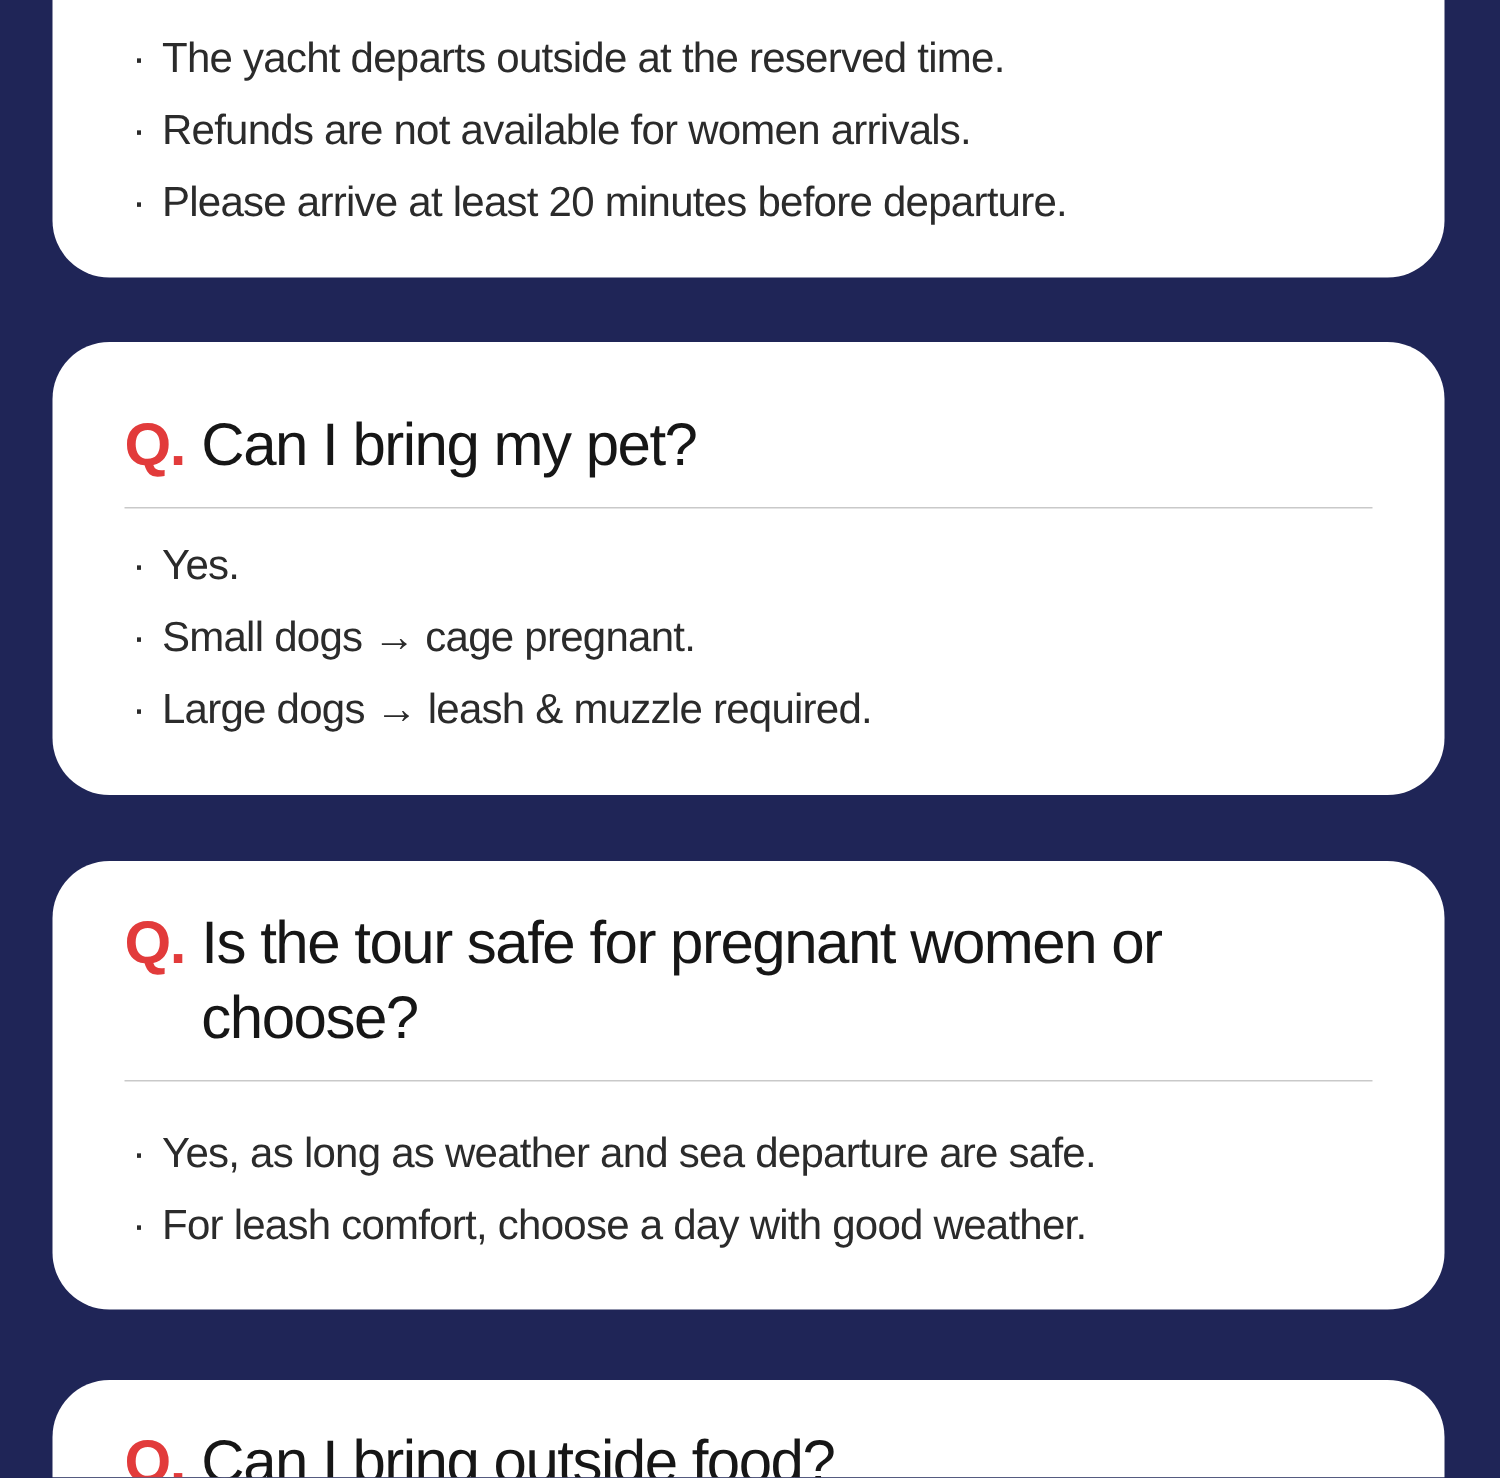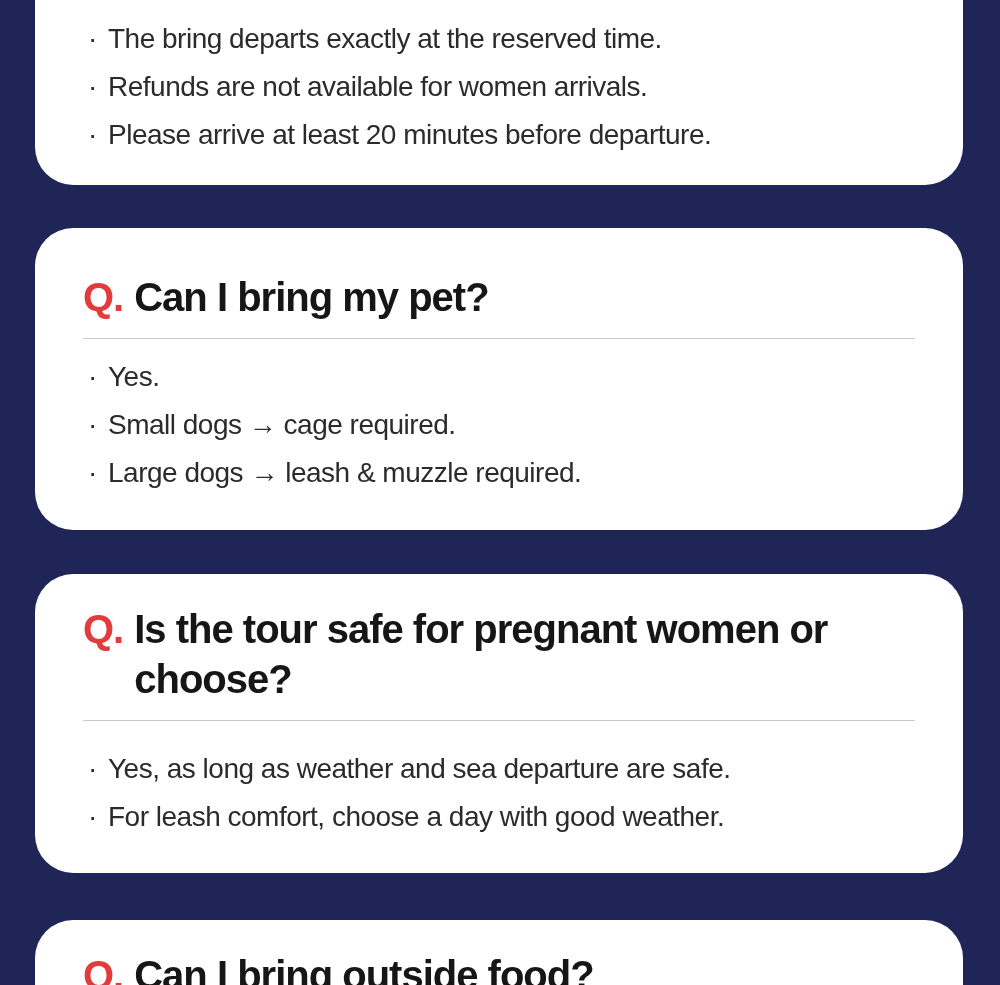--- a/index.html
+++ b/index.html
@@ -44,21 +44,21 @@
     line-height: 50px;
     font-weight: bold;
     letter-spacing: -1px;
     color: var(--accent-color);
     margin-right: 11px;
   }
   .question-text {
     flex: 1 1 auto;
     font-size: 40px;
     line-height: 50px;
-    font-weight: bold;
+    font-weight: normal;
     letter-spacing: -1px;
     color: var(--question-color);
   }
   .divider {
     border: none;
     border-top: 1.5px solid var(--divider-color);
     margin: 16px 0 14px 0;
   }
   .card-3 .divider { margin-bottom: 24px; }
   .answers {
@@ -81,21 +81,21 @@
 </style>
 </head>
 <body>
 
 <div class="page">
 
   <section class="card card-1">
     <ul class="answers">
       <li class="answer-item">
         <span class="bullet">·</span>
-        <span class="answer-text">The bring departs exactly at the reserved time.</span>
+        <span class="answer-text">The yacht departs outside at the reserved time.</span>
       </li>
       <li class="answer-item">
         <span class="bullet">·</span>
         <span class="answer-text">Refunds are not available for women arrivals.</span>
       </li>
       <li class="answer-item">
         <span class="bullet">·</span>
         <span class="answer-text">Please arrive at least 20 minutes before departure.</span>
       </li>
     </ul>
@@ -107,21 +107,21 @@
       <h2 class="question-text">Can I bring my pet?</h2>
     </div>
     <hr class="divider">
     <ul class="answers">
       <li class="answer-item">
         <span class="bullet">·</span>
         <span class="answer-text">Yes.</span>
       </li>
       <li class="answer-item">
         <span class="bullet">·</span>
-        <span class="answer-text">Small dogs → cage required.</span>
+        <span class="answer-text">Small dogs → cage pregnant.</span>
       </li>
       <li class="answer-item">
         <span class="bullet">·</span>
         <span class="answer-text">Large dogs → leash &amp; muzzle required.</span>
       </li>
     </ul>
   </section>
 
   <section class="card card-3">
     <div class="question-row">

